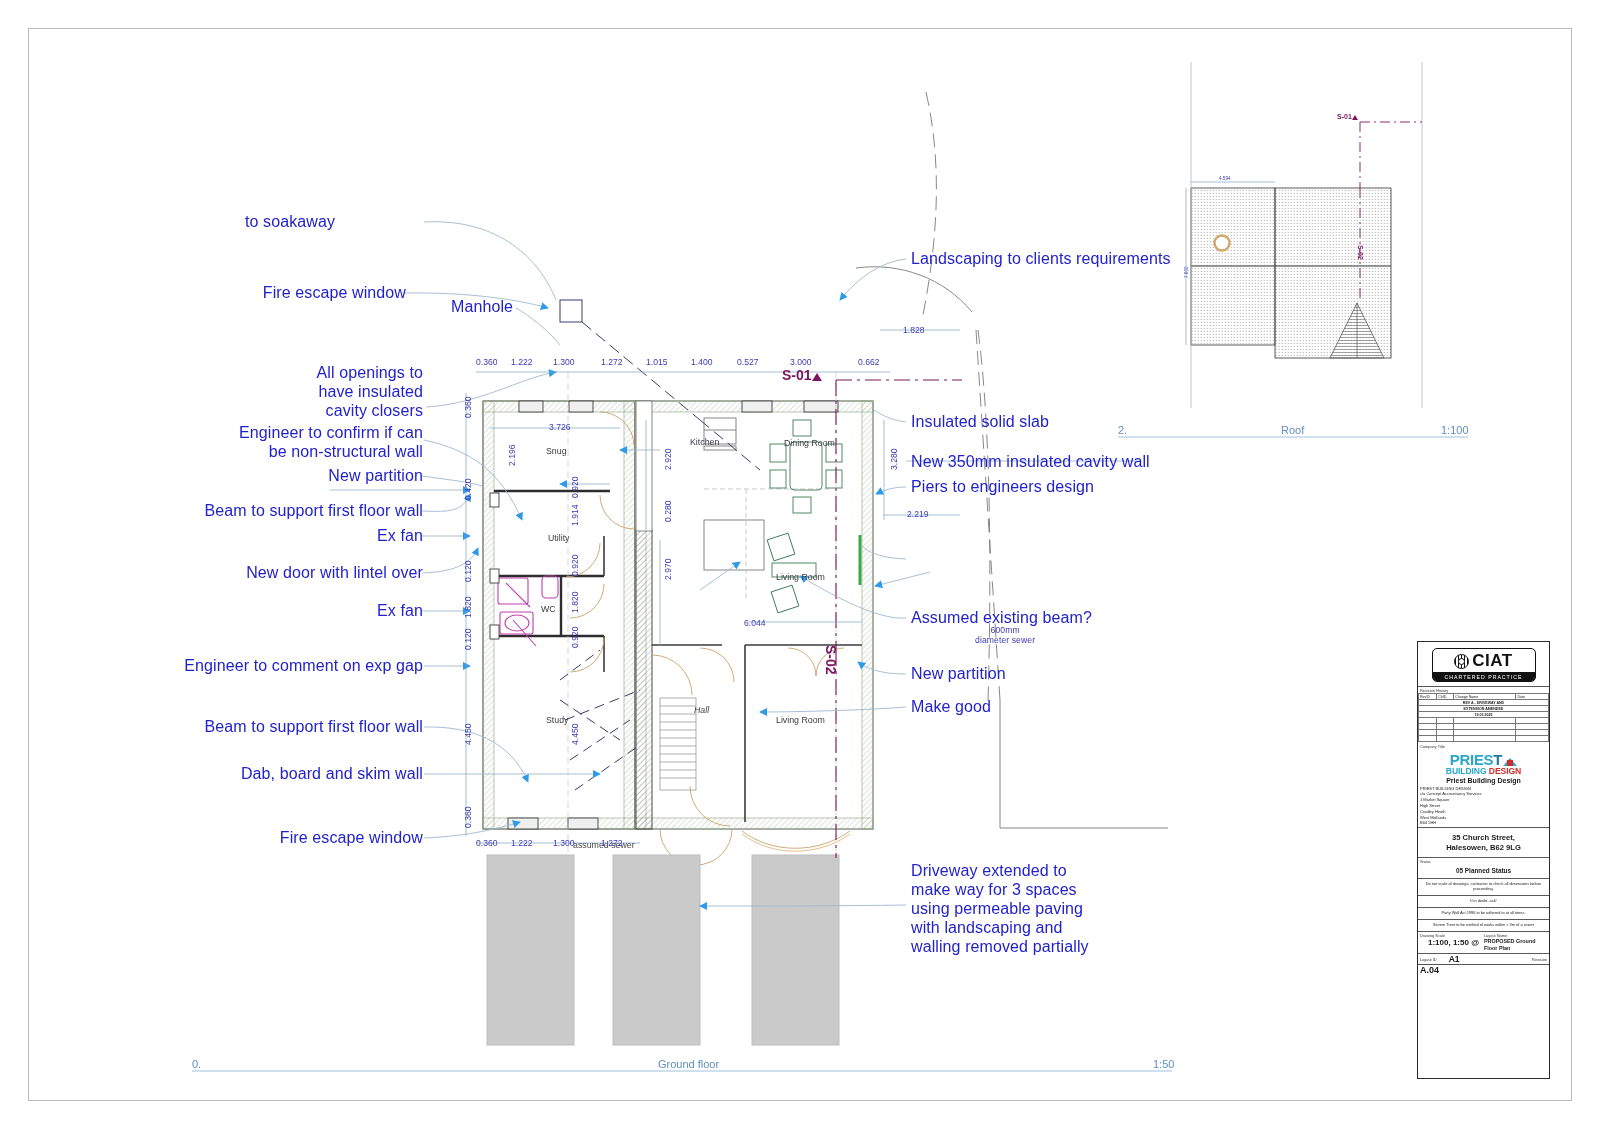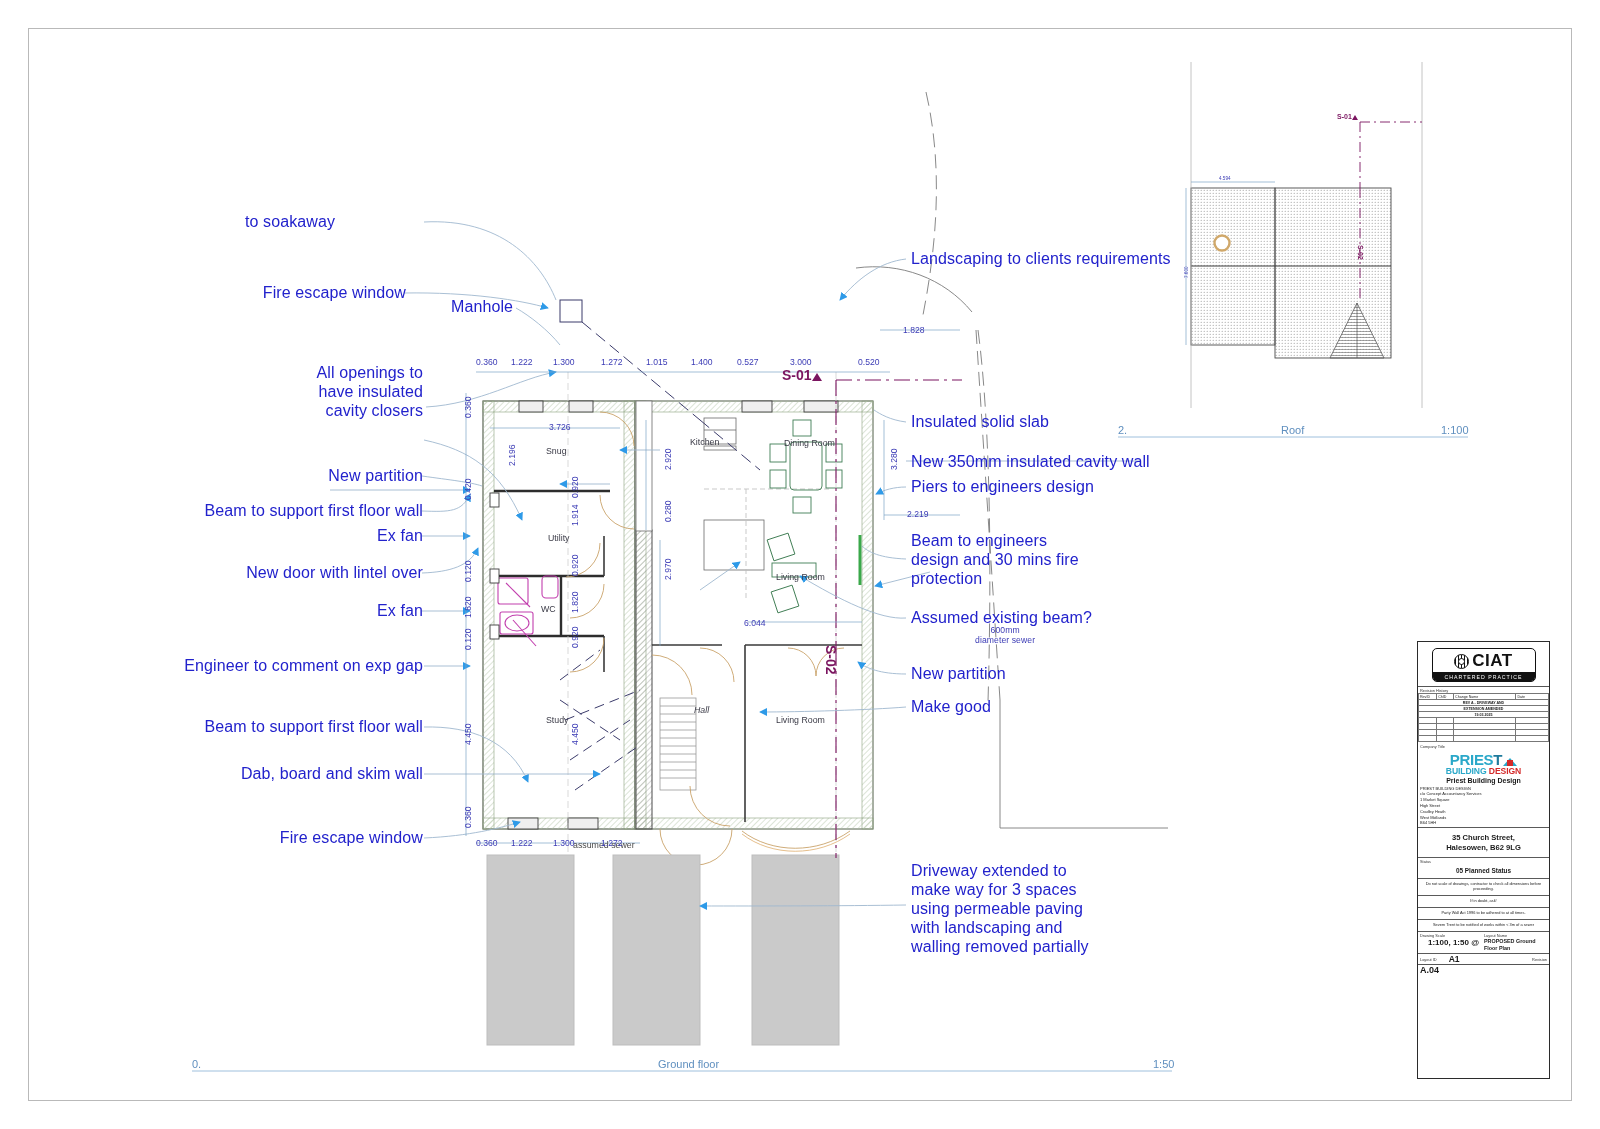--- a/index.html
+++ b/index.html
@@ -402,37 +402,36 @@
     <line x1="1118" y1="437" x2="1468" y2="437" stroke="#9fc0dd" stroke-width="1"></line>
     <line x1="192" y1="1071" x2="1172" y2="1071" stroke="#9fc0dd" stroke-width="1"></line>
   </svg>
 
   <div class="anno right" style="right:1265px; top:213px; width:300px;">to soakaway</div>
   <div class="anno right" style="right:1194px; top:284px; width:330px;">Fire escape window</div>
   <div class="anno left" style="left:451px; top:298px;">Manhole</div>
   <div class="anno right" style="right:1177px; top:364px; width:300px;">All openings to
 have insulated
 cavity closers</div>
+  <div class="anno right" style="right:1177px; top:424px; width:330px;">Engineer to confirm if can
+be non-structural wall</div>
   <div class="anno right" style="right:1177px; top:467px; width:300px;">New partition</div>
   <div class="anno right" style="right:1177px; top:502px; width:340px;">Beam to support first floor wall</div>
   <div class="anno right" style="right:1177px; top:527px; width:300px;">Ex fan</div>
   <div class="anno right" style="right:1177px; top:564px; width:340px;">New door with lintel over</div>
   <div class="anno right" style="right:1177px; top:602px; width:300px;">Ex fan</div>
   <div class="anno right" style="right:1177px; top:657px; width:360px;">Engineer to comment on exp gap</div>
   <div class="anno right" style="right:1177px; top:718px; width:340px;">Beam to support first floor wall</div>
   <div class="anno right" style="right:1177px; top:765px; width:340px;">Dab, board and skim wall</div>
   <div class="anno right" style="right:1177px; top:829px; width:340px;">Fire escape window</div>
 
   <div class="anno left" style="left:911px; top:250px;">Landscaping to clients requirements</div>
   <div class="anno left" style="left:911px; top:413px;">Insulated solid slab</div>
   <div class="anno left" style="left:911px; top:453px;">New 350mm insulated cavity wall</div>
   <div class="anno left" style="left:911px; top:478px;">Piers to engineers design</div>
-  <div class="anno left" style="left:911px; top:532px;">Beam to engineers
-design and 30 mins fire
-protection</div>
   <div class="anno left" style="left:911px; top:609px;">Assumed existing beam?</div>
   <div class="anno left" style="left:911px; top:665px;">New partition</div>
   <div class="anno left" style="left:911px; top:698px;">Make good</div>
   <div class="anno left" style="left:911px; top:862px;">Driveway extended to
 make way for 3 spaces
 using permeable paving
 with landscaping and
 walling removed partially</div>
 
   <div class="anno" style="left:975px; top:625px; font-size:8.6px; text-align:center; color:#3b3bb5;">600mm
@@ -463,21 +462,21 @@
   </div>
 
   <div class="dim" style="left:476px; top:357px;">0.360</div>
   <div class="dim" style="left:511px; top:357px;">1.222</div>
   <div class="dim" style="left:553px; top:357px;">1.300</div>
   <div class="dim" style="left:601px; top:357px;">1.272</div>
   <div class="dim" style="left:646px; top:357px;">1.015</div>
   <div class="dim" style="left:691px; top:357px;">1.400</div>
   <div class="dim" style="left:737px; top:357px;">0.527</div>
   <div class="dim" style="left:790px; top:357px;">3.000</div>
-  <div class="dim" style="left:858px; top:357px;">0.520</div>
+  <div class="dim" style="left:858px; top:357px;">0.662</div>
 
   <div class="dim" style="left:476px; top:838px;">0.360</div>
   <div class="dim" style="left:511px; top:838px;">1.222</div>
   <div class="dim" style="left:553px; top:838px;">1.300</div>
   <div class="dim" style="left:601px; top:838px;">1.272</div>
 
   <div class="dim vert" style="left:463px; top:418px;">0.360</div>
   <div class="dim vert" style="left:463px; top:500px;">0.420</div>
   <div class="dim vert" style="left:463px; top:582px;">0.120</div>
   <div class="dim vert" style="left:463px; top:618px;">1.820</div>

